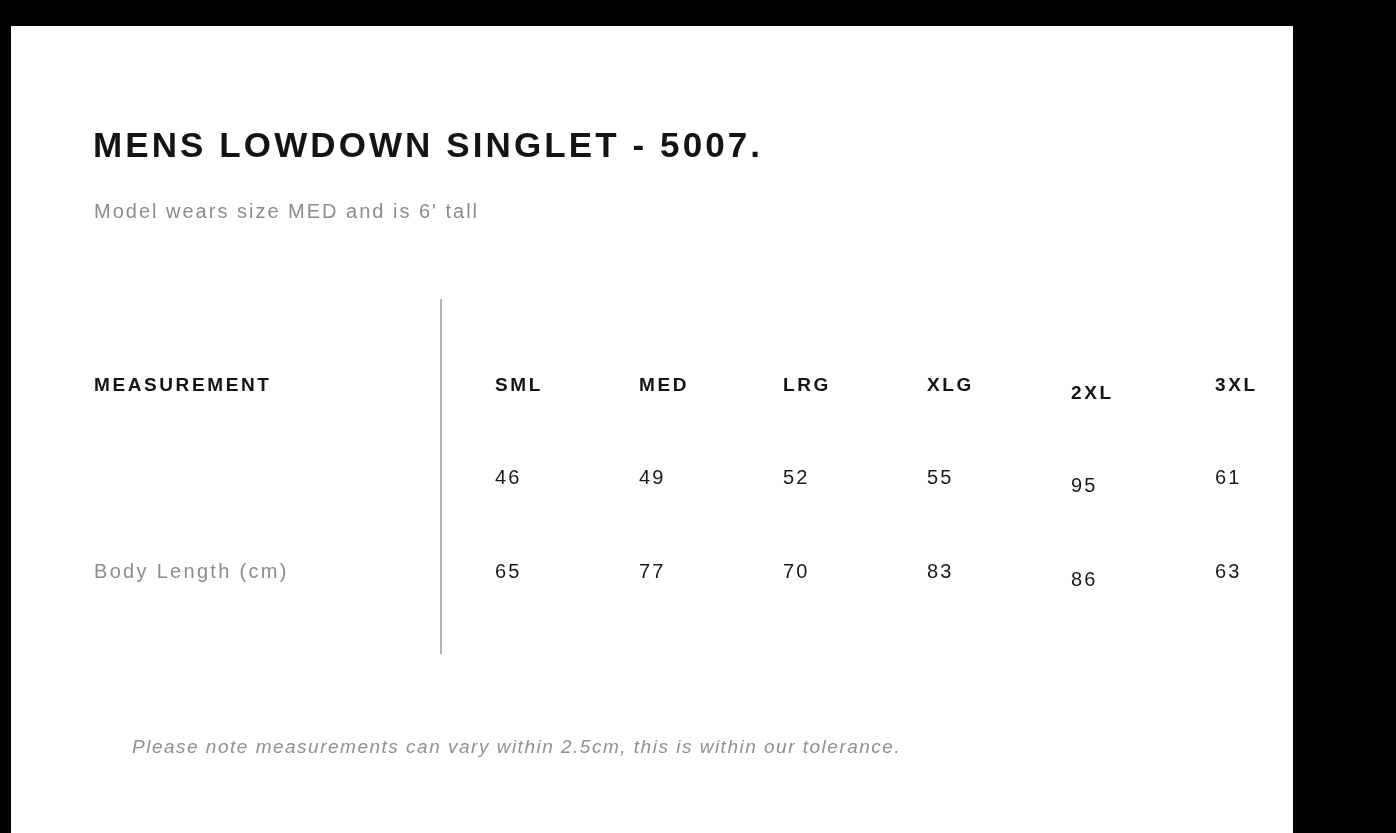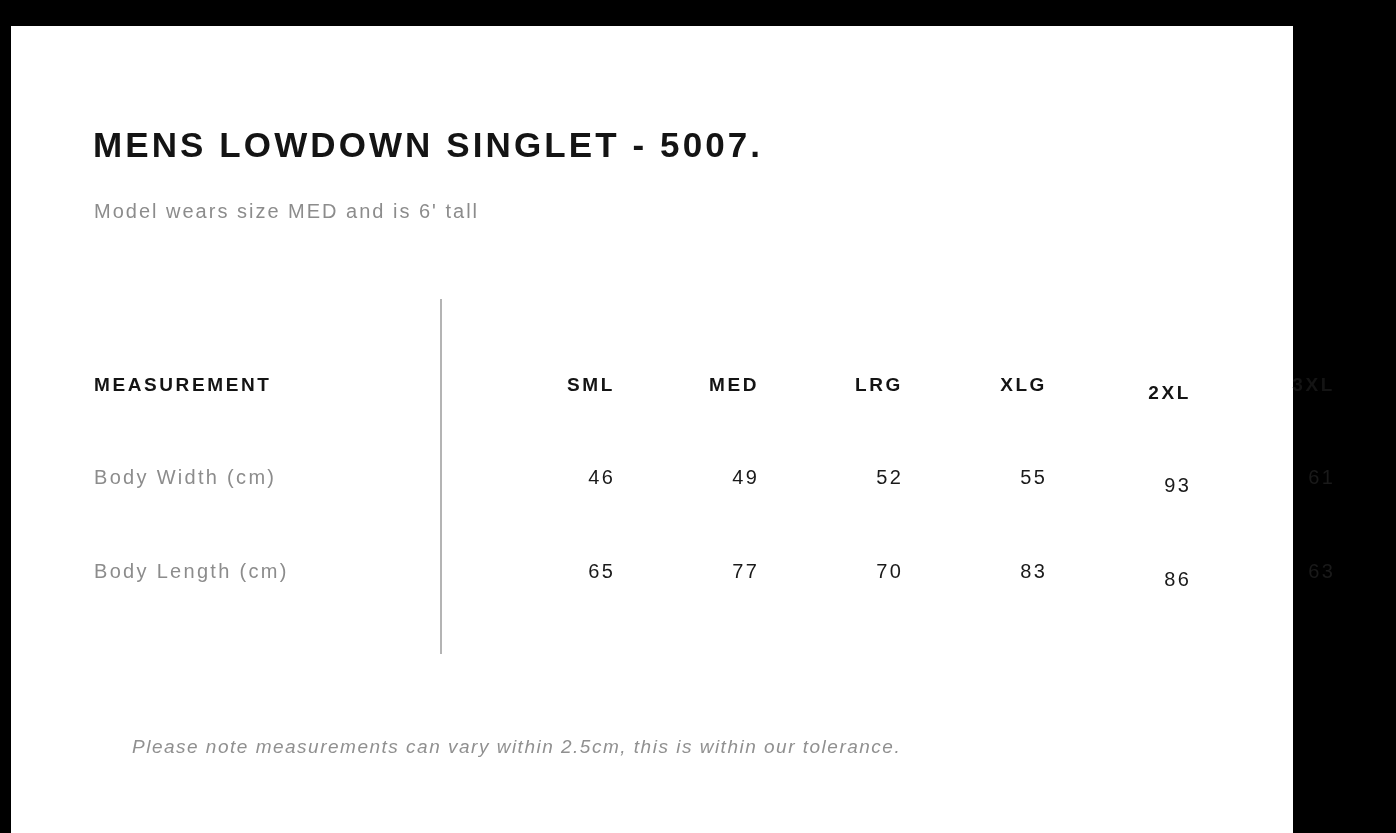--- a/index.html
+++ b/index.html
@@ -94,21 +94,21 @@
     font-size: 20px;
     font-weight: normal;
     letter-spacing: 2.3px;
     color: #8c8c8c;
   }
 
   .value-cell {
     position: absolute;
     top: 0;
     width: 120px;
-    text-align: right;
+    text-align: left;
     line-height: 30px;
     white-space: nowrap;
   }
   .row-header .value-cell {
     font-size: 19px;
     font-weight: bold;
     letter-spacing: 2.6px;
     color: #141414;
   }
   .row-0 .value-cell,
@@ -156,26 +156,25 @@
       <div class="label-cell">MEASUREMENT</div>
       <div class="value-cell col-0">SML</div>
       <div class="value-cell col-1">MED</div>
       <div class="value-cell col-2">LRG</div>
       <div class="value-cell col-3">XLG</div>
       <div class="value-cell col-4">2XL</div>
       <div class="value-cell col-5">3XL</div>
     </div>
 
     <div class="row row-0">
-      <div class="label-cell">Body Width (cm)</div>
       <div class="value-cell col-0">46</div>
       <div class="value-cell col-1">49</div>
       <div class="value-cell col-2">52</div>
       <div class="value-cell col-3">55</div>
-      <div class="value-cell col-4">93</div>
+      <div class="value-cell col-4">95</div>
       <div class="value-cell col-5">61</div>
     </div>
 
     <div class="row row-1">
       <div class="label-cell">Body Length (cm)</div>
       <div class="value-cell col-0">65</div>
       <div class="value-cell col-1">77</div>
       <div class="value-cell col-2">70</div>
       <div class="value-cell col-3">83</div>
       <div class="value-cell col-4">86</div>

